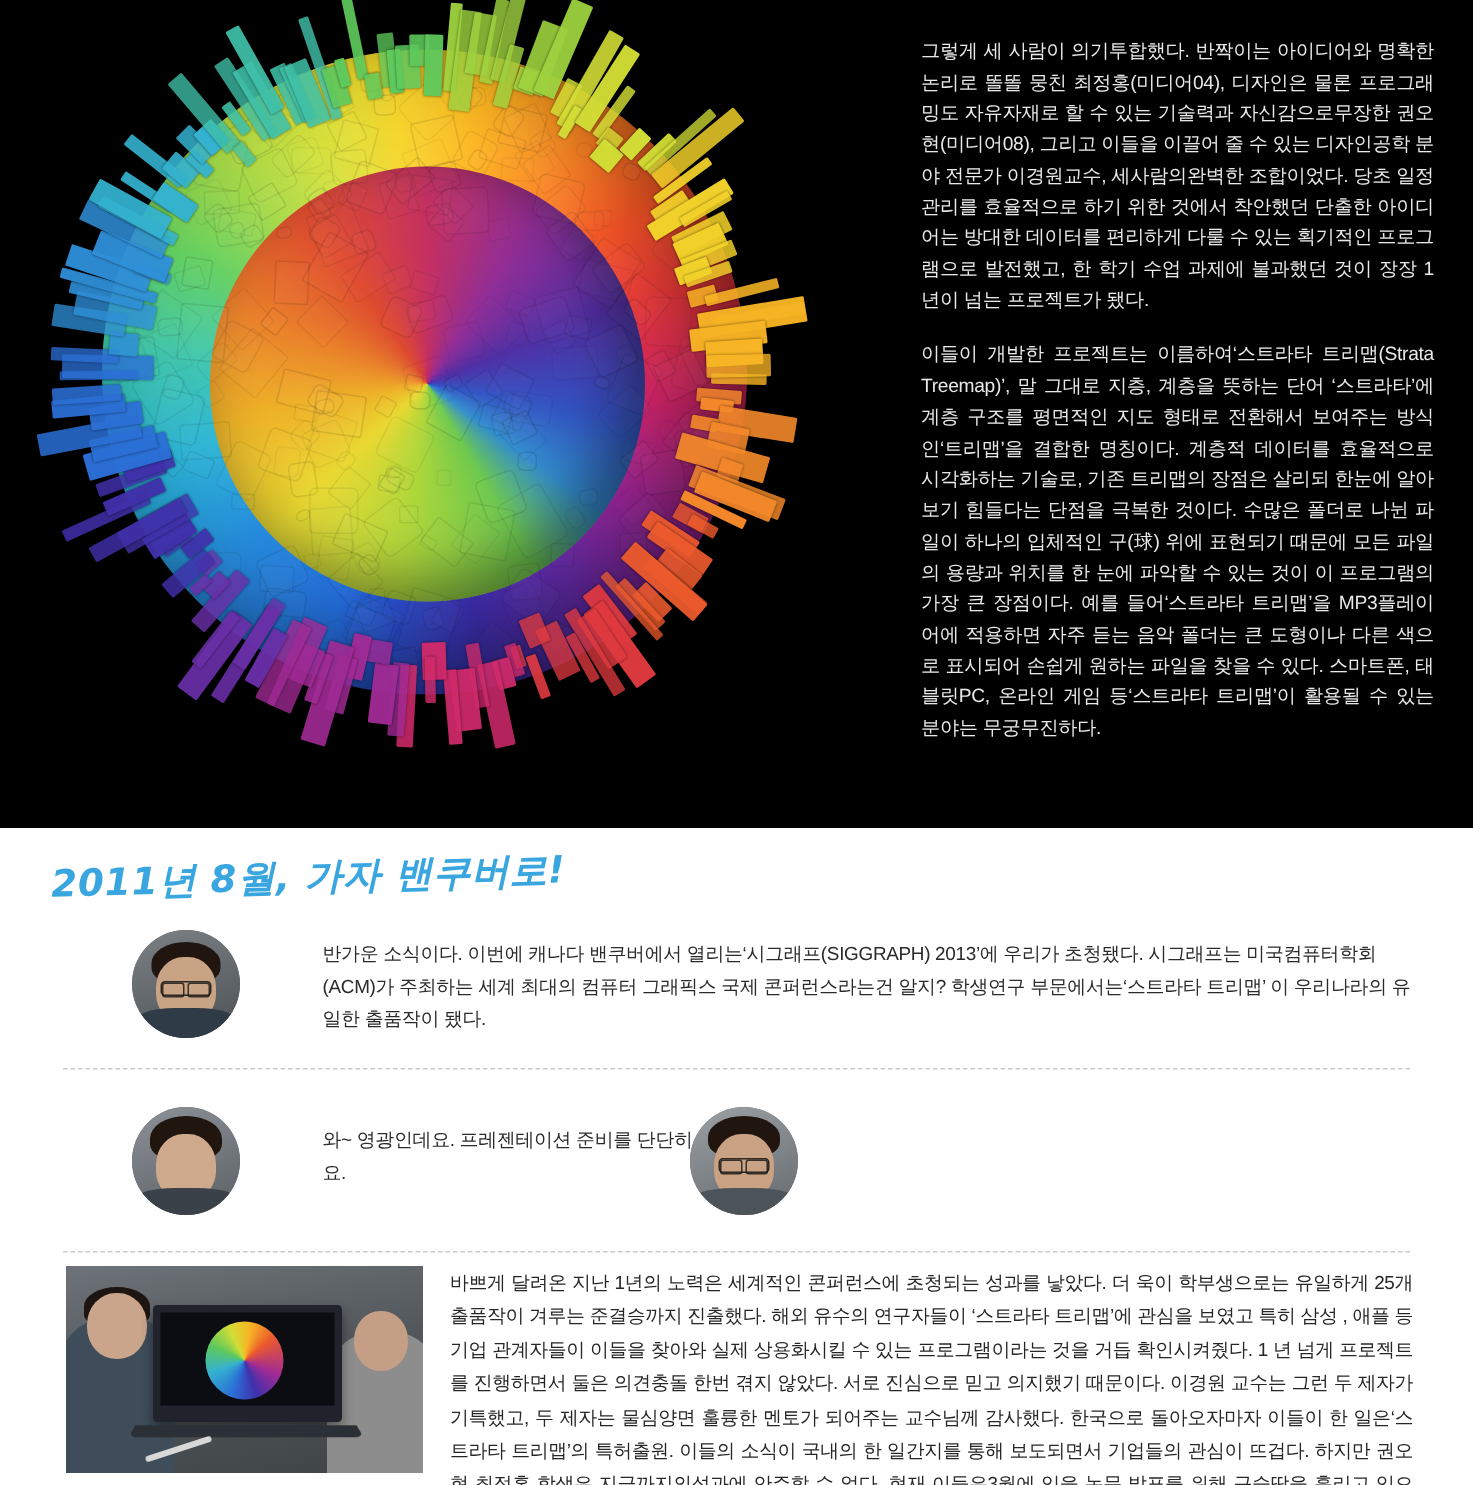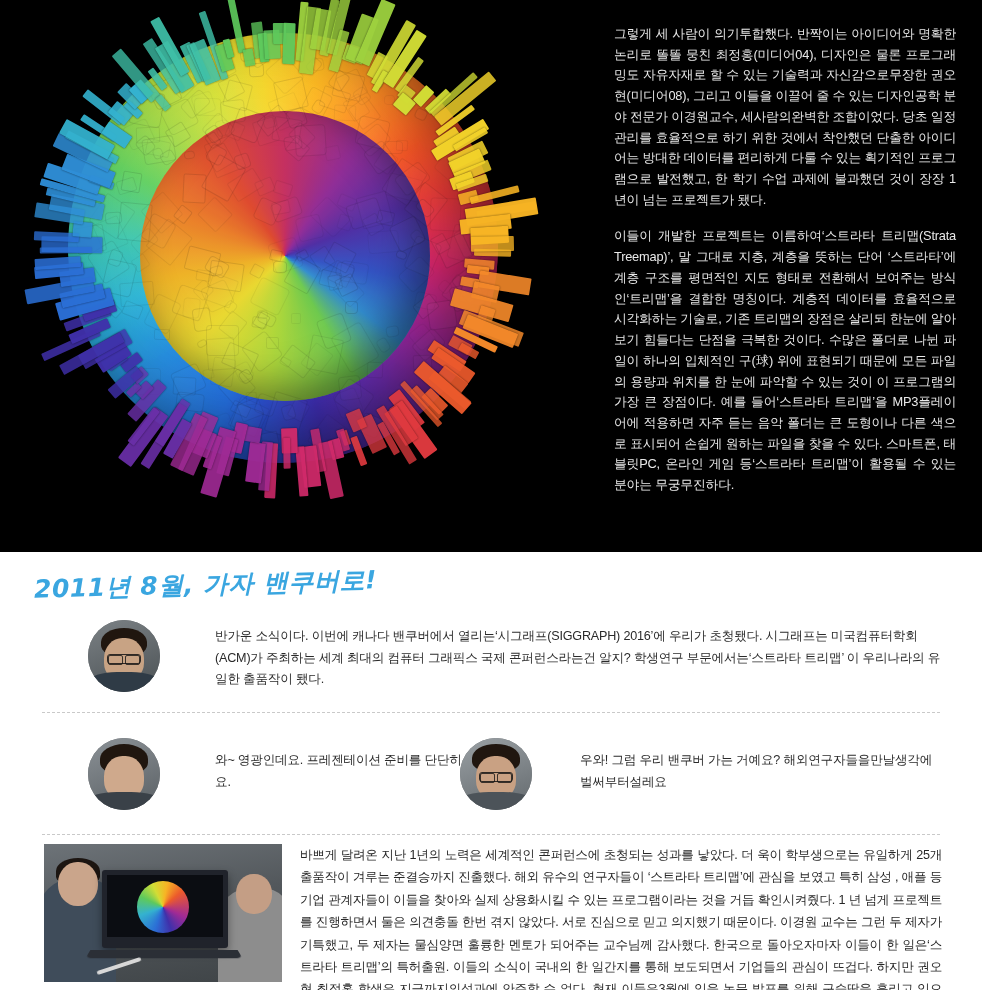--- a/index.html
+++ b/index.html
@@ -677,42 +677,41 @@
 <div class="interview">
 
   <div class="row" style="height:96px;">
     <div class="avatar" style="left:88px; top:8px;">
       <div class="bg" style="background:linear-gradient(160deg,#7b8185,#4b5154);"></div>
       <div class="hair" style="top:8px; width:46px; height:28px;"></div>
       <div class="face" style="top:18px; width:40px; height:44px; background:#c8a384;"></div>
       <div class="glasses" style="top:34px;"></div>
       <div class="body-sh" style="width:70px; height:24px; background:#2f3b46;"></div>
     </div>
-    <div class="speech" style="left:215px; top:14px; width:730px;">반가운 소식이다. 이번에 캐나다 밴쿠버에서 열리는‘시그래프(SIGGRAPH) 2016’에 우리가 초청됐다. 시그래프는 미국컴퓨터학회(ACM)가 주최하는 세계 최대의 컴퓨터 그래픽스 국제 콘퍼런스라는건 알지? 학생연구 부문에서는‘스트라타 트리맵’ 이 우리나라의 유일한 출품작이 됐다.</div>
+    <div class="speech" style="left:215px; top:14px; width:730px;">반가운 소식이다. 이번에 캐나다 밴쿠버에서 열리는‘시그래프(SIGGRAPH) 2013’에 우리가 초청됐다. 시그래프는 미국컴퓨터학회(ACM)가 주최하는 세계 최대의 컴퓨터 그래픽스 국제 콘퍼런스라는건 알지? 학생연구 부문에서는‘스트라타 트리맵’ 이 우리나라의 유일한 출품작이 됐다.</div>
   </div>
 
   <div class="divider" style="top:100px;"></div>
 
   <div class="row" style="height:100px; margin-top:14px;">
     <div class="avatar" style="left:88px; top:16px;">
       <div class="bg" style="background:linear-gradient(160deg,#8b9196,#5a6064);"></div>
       <div class="hair" style="top:6px; width:48px; height:30px;"></div>
       <div class="face" style="top:18px; width:40px; height:44px; background:#cfa98c;"></div>
       <div class="body-sh" style="width:72px; height:22px; background:#3a4148;"></div>
     </div>
     <div class="speech" style="left:215px; top:28px; width:300px;">와~ 영광인데요. 프레젠테이션 준비를 단단히 해야겠어요.</div>
 
     <div class="avatar" style="left:460px; top:16px;">
       <div class="bg" style="background:linear-gradient(160deg,#9aa0a4,#63696d);"></div>
       <div class="hair" style="top:6px; width:48px; height:28px;"></div>
       <div class="face" style="top:18px; width:40px; height:44px; background:#c9a183;"></div>
       <div class="glasses" style="top:34px;"></div>
       <div class="body-sh" style="width:72px; height:22px; background:#4c5359;"></div>
     </div>
-    <div class="speech" style="left:580px; top:28px; width:360px;">우와! 그럼 우리 밴쿠버 가는 거예요? 해외연구자들을만날생각에벌써부터설레요</div>
   </div>
 
   <div class="divider" style="top:222px;"></div>
 </div>
 
 <div class="bottom">
   <div class="photo">
     <div class="person-a">
       <div class="hair2"></div>
         <div class="head"></div>

